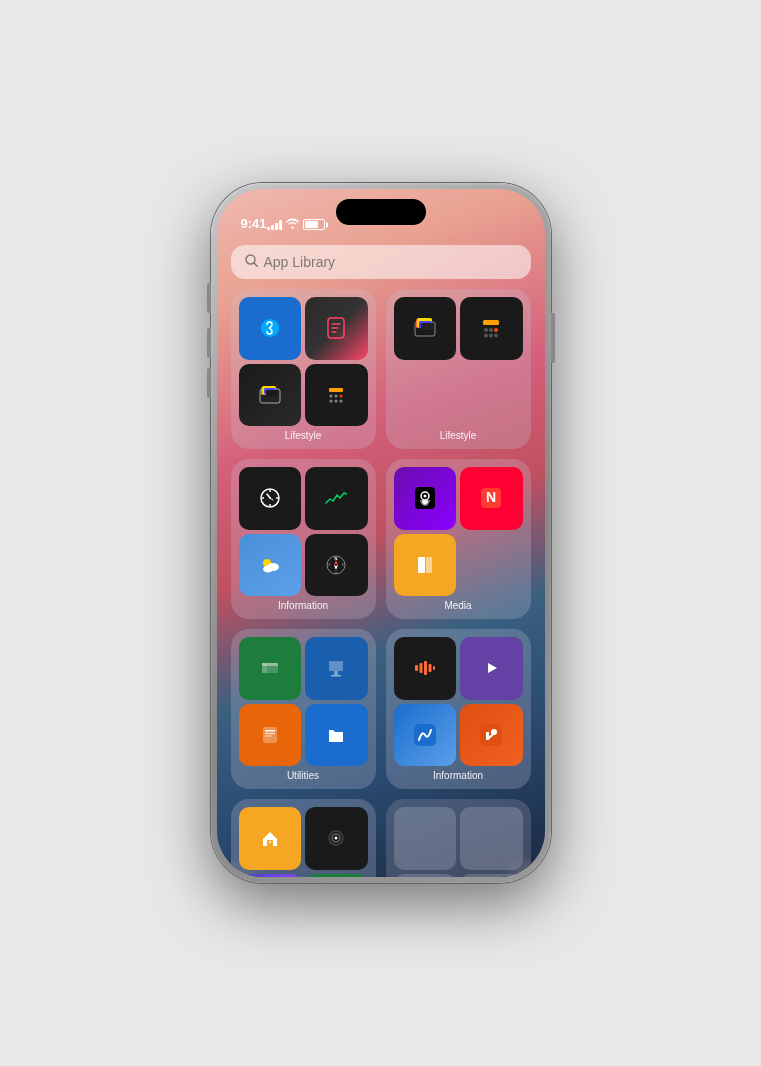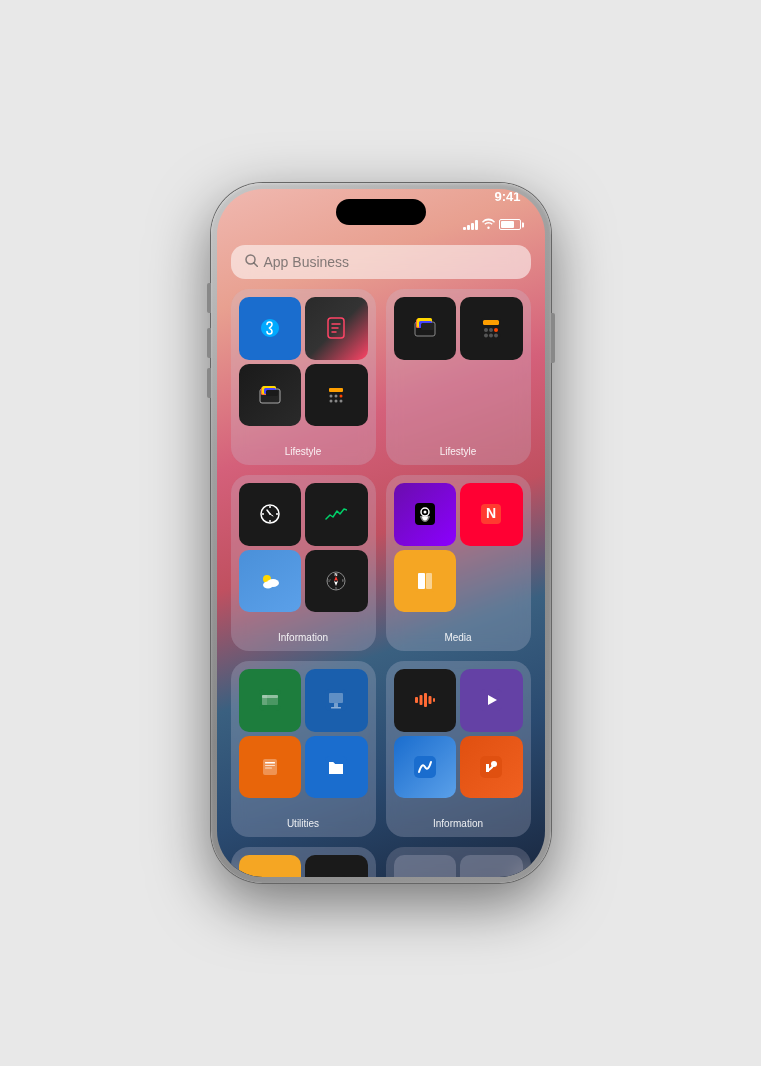--- a/index.html
+++ b/index.html
@@ -71,25 +71,24 @@
     }
 
     
     .status-bar {
       position: absolute;
       top: 0;
       left: 0;
       right: 0;
       height: 48px;
       display: flex;
-      justify-content: space-between;
+      justify-content: flex-start;
       align-items: flex-end;
       padding: 0 24px 6px;
       z-index: 50;
-      flex-direction: column;
     }
     .status-time {
       font-size: 13px;
       font-weight: 600;
       color: #fff;
     }
     .status-icons {
       display: flex;
       align-items: center;
       gap: 4px;
@@ -186,21 +185,21 @@
     .category-icons {
       display: grid;
       grid-template-columns: 1fr 1fr;
       gap: 4px;
       flex: 1;
     }
     .category-label {
       font-size: 10px;
       color: rgba(255,255,255,0.9);
       text-align: center;
-      margin-top: 20px;
+      margin-top: 4px;
     }
 
     
     .app-icon {
       border-radius: 10px;
       width: 100%;
       aspect-ratio: 1;
       display: flex;
       align-items: center;
       justify-content: center;
@@ -301,21 +300,21 @@
 
     <div class="content">
 
       <div class="search-bar">
         <span>
           <svg width="13" height="13" viewBox="0 0 13 13" fill="rgba(80,80,80,0.7)">
             <circle cx="5.5" cy="5.5" r="4.5" stroke="rgba(80,80,80,0.7)" stroke-width="1.5" fill="none"></circle>
             <line x1="9" y1="9" x2="12.5" y2="12.5" stroke="rgba(80,80,80,0.7)" stroke-width="1.5" stroke-linecap="round"></line>
           </svg>
         </span>
-        <span class="search-text">App Business</span>
+        <span class="search-text">App Library</span>
       </div>
 
       <div class="app-grid">
 
         <div class="category-cell">
           <div class="category-icons">
 
             <div class="app-icon icon-shazam">
               <svg width="22" height="22" viewBox="0 0 22 22" fill="none">
                 <path d="M11 2C6.03 2 2 6.03 2 11s4.03 9 9 9 9-4.03 9-9-4.03-9-9-9z" fill="#0af"></path>

